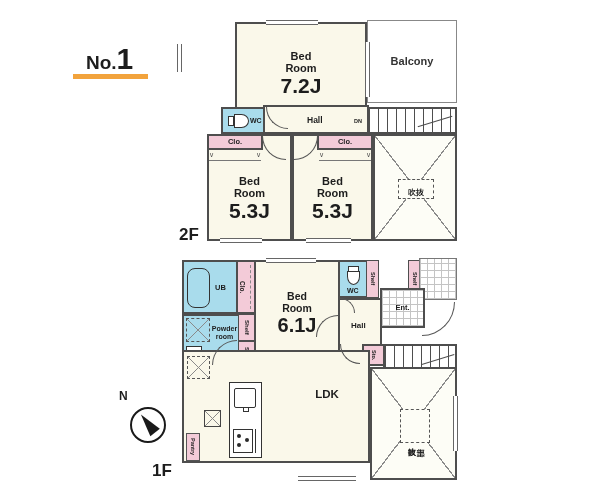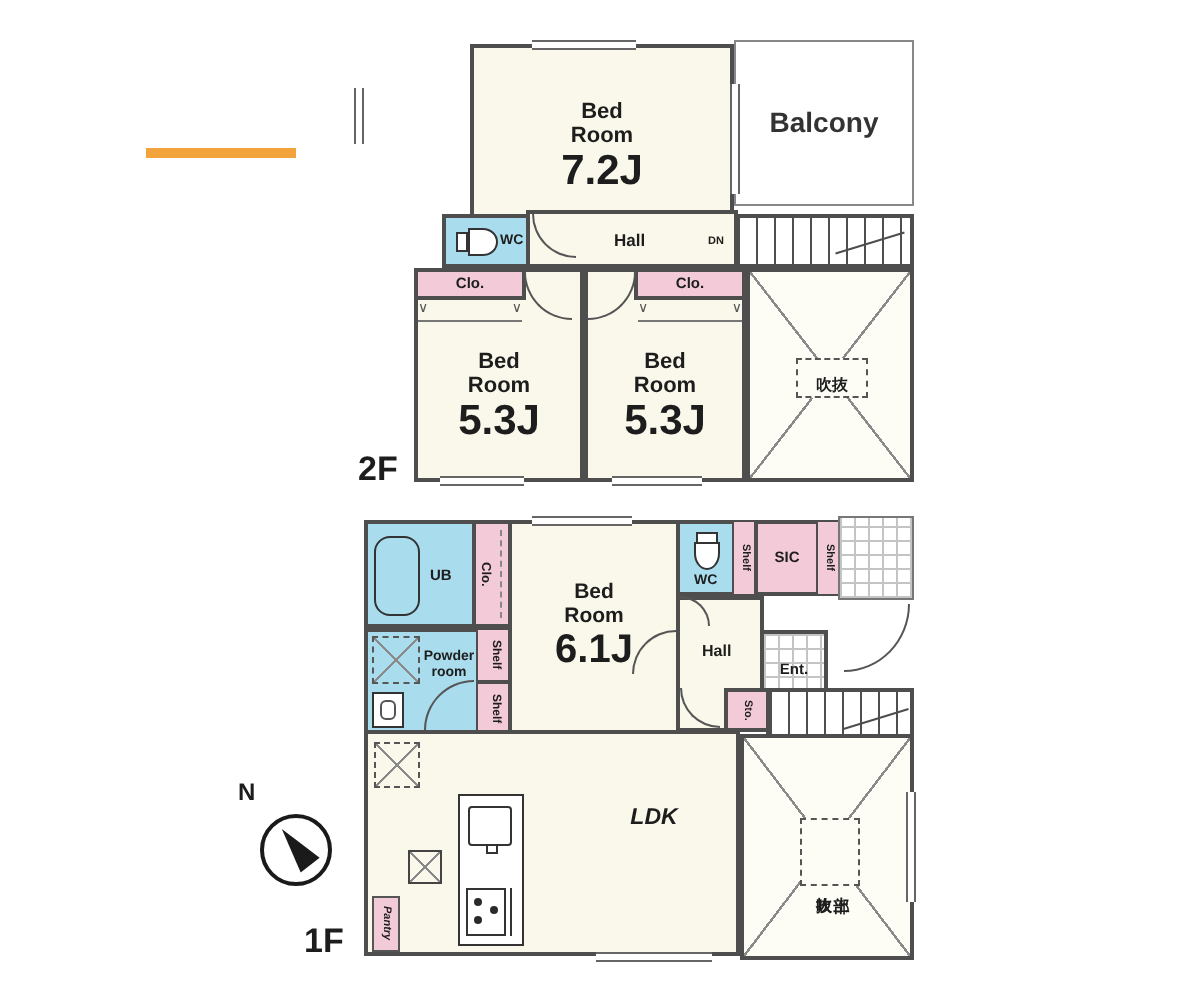--- a/index.html
+++ b/index.html
@@ -35,36 +35,39 @@
   .dashbox{position:absolute;box-sizing:border-box;border:1px dashed #555;align-items:flex-end;}
   .dot{position:absolute;width:4px;height:4px;border-radius:50%;background:#2a2a2a;}
   .hline{position:absolute;height:1px;background:#4e4e4e;}
   .chev{font-size:7px;color:#555;line-height:1;}
 </style>
 </head>
 <body>
 
 <div id="canvas">
 
+  <div class="abs" style="left:86px;top:42px;white-space:nowrap;">
+    <span class="lbl" style="font-size:19px;">No.</span><span class="lbl" style="font-size:30px;">1</span>
+  </div>
   <div class="abs" style="left:73px;top:74px;width:75px;height:5px;background:var(--accent-orange,#f2a33c);"></div>
 
   <div class="abs" style="left:178px;top:20px;width:279px;height:223px;">
 
 
     <div class="room cream" style="left:57px;top:2px;width:132px;height:103px;">
       <div class="colcenter" style="width:100%;height:100%;">
         <div class="lbl" style="font-size:11px;">Bed</div>
         <div class="lbl" style="font-size:11px;">Room</div>
         <div class="lbl" style="font-size:21px;">7.2J</div>
       </div>
     </div>
 
     <div class="room white" style="left:189px;top:0;width:90px;height:83px;border:1.5px solid #888;">
       <div class="center" style="width:100%;height:100%;">
-        <span class="lbl" style="font-size:14px;color:#333;">Balcony</span>
+        <span class="lbl" style="font-size:11px;color:#333;">Balcony</span>
       </div>
     </div>
 
     <div class="room blue" style="left:43px;top:87px;width:44px;height:27px;">
       <div class="abs white" style="left:5px;top:7px;width:6px;height:10px;border:1px solid #333;box-sizing:border-box;"></div>
       <div class="abs white" style="left:11px;top:5px;width:15px;height:14px;border:1px solid #333;box-sizing:border-box;border-radius:0 50% 50% 0 / 0 50% 50% 0;"></div>
       <div class="abs lbl" style="left:27px;top:8px;font-size:7px;">WC</div>
     </div>
 
     <div class="room cream" style="left:85px;top:85px;width:106px;height:29px;">
@@ -169,50 +172,45 @@
 
     <div class="room blue" style="left:156px;top:4px;width:30px;height:38px;">
       <div class="abs white" style="left:8px;top:4px;width:11px;height:6px;border:1px solid #333;box-sizing:border-box;"></div>
       <div class="abs white" style="left:7px;top:9px;width:13px;height:14px;border:1px solid #333;box-sizing:border-box;border-radius:0 0 50% 50% / 0 0 60% 60%;"></div>
       <div class="abs lbl" style="left:7px;top:25px;font-size:7px;">WC</div>
     </div>
 
     <div class="room pink med" style="left:184px;top:4px;width:13px;height:38px;">
       <div class="vtext lbl center" style="width:100%;height:100%;font-size:5.5px;">Shelf</div>
     </div>
-    <div class="room pink" style="left:195px;top:4px;width:33px;height:38px;">
-      <div class="center" style="width:100%;height:100%;">
-          <span class="lbl" style="font-size:7.5px;">SIC</span>
-        </div>
-    </div>
     <div class="room pink med" style="left:226px;top:4px;width:13px;height:38px;">
       <div class="vtext lbl center" style="width:100%;height:100%;font-size:5.5px;">Shelf</div>
     </div>
 
     <div class="room gridtile med" style="left:237px;top:2px;width:38px;height:42px;border-color:#777;"></div>
-    <div class="room gridtile" style="left:198px;top:59px;width:34px;height:40px;">
+    <div class="room gridtile" style="left:198px;top:32px;width:45px;height:40px;">
       <div class="center" style="width:100%;height:100%;">
           <span class="lbl" style="font-size:7.5px;">Ent.</span>
         </div>
     </div>
 
     <div class="room cream" style="left:156px;top:42px;width:44px;height:68px;">
       <div class="abs lbl" style="left:11px;top:22px;font-size:8px;">Hall</div>
     </div>
 
     <div class="room pink" style="left:180px;top:88px;width:23px;height:22px;">
       <div class="vtext lbl center" style="width:100%;height:100%;font-size:5.5px;">Sto.</div>
     </div>
 
     <div class="room treads" style="left:201px;top:88px;width:74px;height:28px;">
       <div class="hline" style="left:36px;top:13px;width:34px;transform:rotate(-17deg);"></div>
     </div>
     <div class="abs lbl" style="left:246px;top:114px;font-size:5.5px;">UP</div>
 
-    <div class="room cream" style="left:0;top:109px;width:188px;height:113px;font-style:italic;">
+    <div class="room cream" style="left:0;top:94px;width:188px;height:113px;">
       <div class="abs" style="left:98px;top:36px;width:90px;text-align:center;">
         <div class="lbl" style="font-size:11.5px;">LDK</div>
       </div>
       <div class="dashbox xlines" style="left:3px;top:4px;width:23px;height:23px;"></div>
       <div class="abs xlines" style="left:20px;top:58px;width:17px;height:17px;border:1px solid #444;box-sizing:border-box;"></div>
 
       <div class="abs white" style="left:45px;top:30px;width:33px;height:76px;border:1.5px solid #333;box-sizing:border-box;">
         <div class="abs" style="left:4px;top:5px;width:22px;height:20px;border:1px solid #333;border-radius:2px;box-sizing:border-box;"></div>
         <div class="abs" style="left:13px;top:24px;width:6px;height:5px;border:1px solid #333;box-sizing:border-box;"></div>
         <div class="abs" style="left:3px;top:46px;width:20px;height:24px;border:1px solid #333;box-sizing:border-box;">

